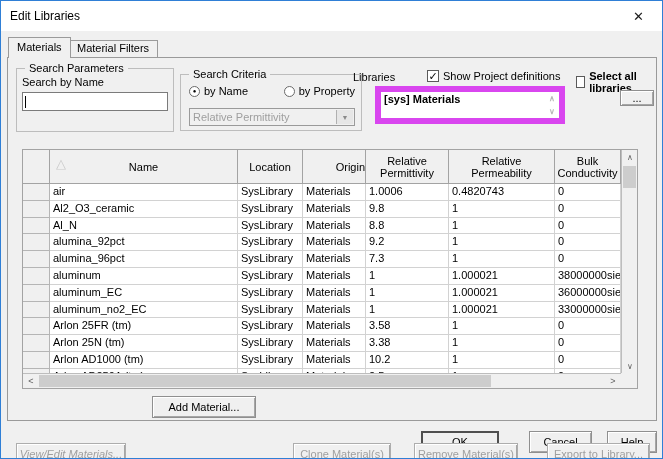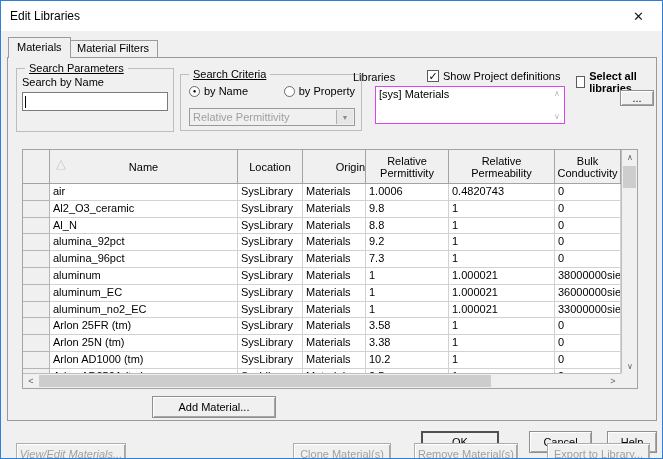--- a/index.html
+++ b/index.html
@@ -22,21 +22,21 @@
     border:1px solid #9a9a9a; border-bottom:none; background:#f0f0f0; white-space:nowrap;}
   .tab.active{ top:0; height:21px; z-index:3; padding-top:3px; }
   .tab-materials{ left:0; }
   .tab-filters{ left:60px; }
 
   .tabpage{ position:absolute; left:6px; top:56px; width:650px; height:364px;
     border:1px solid #9a9a9a; background:#f0f0f0; z-index:2; }
 
   
   .group{ position:absolute; border:1px solid #bdbdbd; }
-  .group-label{ position:absolute; top:-7px; left:8px; background:#f0f0f0; padding:0 4px; white-space:nowrap;text-decoration:underline;}
+  .group-label{ position:absolute; top:-7px; left:8px; background:#f0f0f0; padding:0 4px; white-space:nowrap;}
   .grp-search{ left:8px; top:10px; width:158px; height:64px; }
   .grp-criteria{ left:172px; top:16px; width:182px; height:57px; }
 
   .lbl{ white-space:nowrap; }
   .search-name-label{ position:absolute; left:5px; top:7px; }
   .search-input{ position:absolute; left:5px; top:23px; width:146px; height:19px; background:#fff;
     border:1px solid #7b7b7b; display:flex; align-items:center; padding-left:2px;}
   .caret{ width:1px; height:12px; background:#000; }
   .btn{ background:#f0f0f0; border:1px solid #8f8f8f;
     box-shadow:inset 1px 1px 0 #ffffff, inset -1px -1px 0 #a6a6a6;
@@ -54,21 +54,21 @@
     border-left:1px solid #b0b0b0; display:flex; align-items:center; justify-content:center;
     font-size:7px; color:#8a8a8a;}
 
   
   .lib-label{ position:absolute; left:345px; top:13px; }
   .chk-row{ position:absolute; top:12px; display:flex; align-items:center; gap:4px; }
   .chk1{ left:419px; } .chk2{ left:568px;font-weight:bold; }
   .checkbox{ width:12px; height:12px; background:#fff; border:1px solid #5a5a5a;
     display:flex; align-items:center; justify-content:center; font-size:11px; line-height:10px;}
   .lib-list{ position:absolute; left:367px; top:28px; width:190px; height:38px; background:#fff;
-    border:1px solid #d946ef; }
+    border:6px solid #d946ef;font-weight:bold; }
   .lib-item{ padding:1px 3px; }
   .lib-scroll{ position:absolute; right:0; top:0; bottom:0; width:14px;
     display:flex; flex-direction:column; justify-content:space-between; align-items:center;
     color:#b9b9b9; font-size:8px; padding:2px 0;}
   .lib-browse{ position:absolute; left:612px; top:32px; width:34px; height:16px; }
 
   
   .table{ position:absolute; left:14px; top:91px; width:616px; height:240px;
     border:1px solid #a3a3a3; background:#fff; }
   .thead{ position:absolute; left:0; top:0; width:598px; height:34px; display:flex; background:#f0f0f0;}
@@ -97,21 +97,21 @@
     border-top:1px solid #bdbdbd;}
   .hscroll .arrow{ position:absolute; top:0; width:16px; height:14px; display:flex; align-items:center;
     justify-content:center; color:#5f5f5f; font-size:9px;}
   .hscroll .left{ left:0; } .hscroll .right{ right:0; }
   .hthumb{ position:absolute; left:16px; top:1px; width:452px; height:12px; background:#cdcdcd; }
   .corner{ position:absolute; right:0; bottom:0; width:16px; height:15px; background:#f0f0f0; }
 
   
   .actions .btn{ position:absolute; top:338px; height:22px; }
   .btn-viewedit{ left:8px; width:110px;font-style:italic; }
-  .btn-add{ left:144px; width:124px; }
+  .btn-add{ left:144px; width:104px; }
   .btn-clone{ left:285px; width:98px; }
   .btn-remove{ left:406px; width:104px; }
   .btn-export{ left:539px; width:103px; }
 
   
   .footer .btn{ position:absolute; top:430px; height:22px; }
   .btn-ok{ left:420px; width:78px; border:2px solid #4f4f4f; box-shadow:none; }
   .btn-cancel{ left:528px; width:63px; }
   .btn-help{ left:606px; width:50px; }
 </style>

